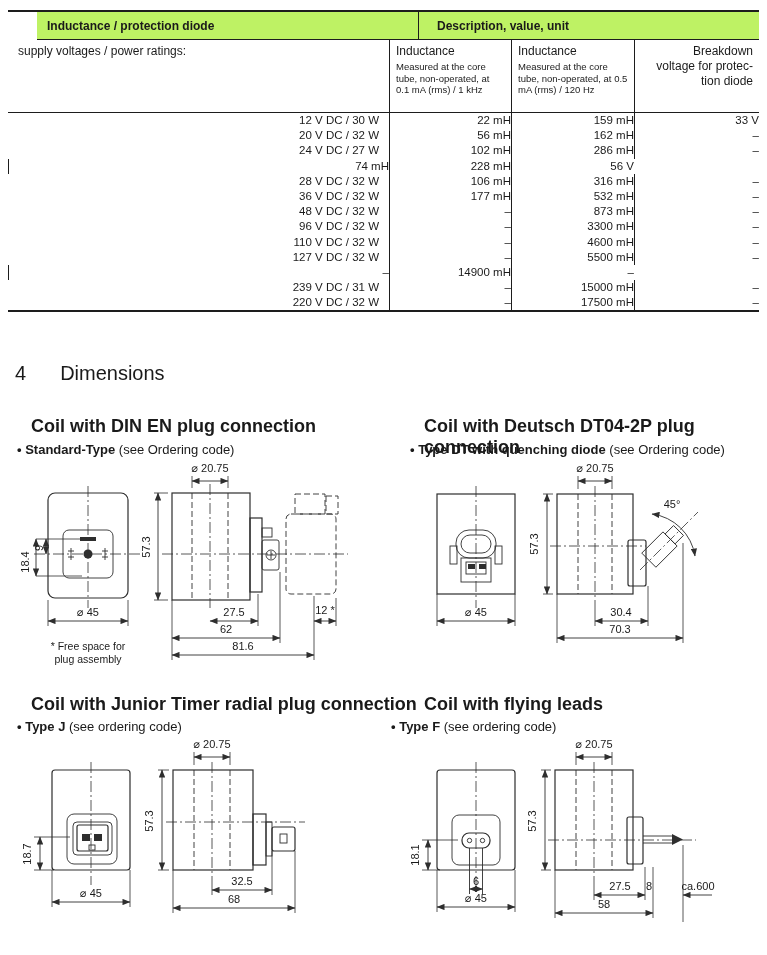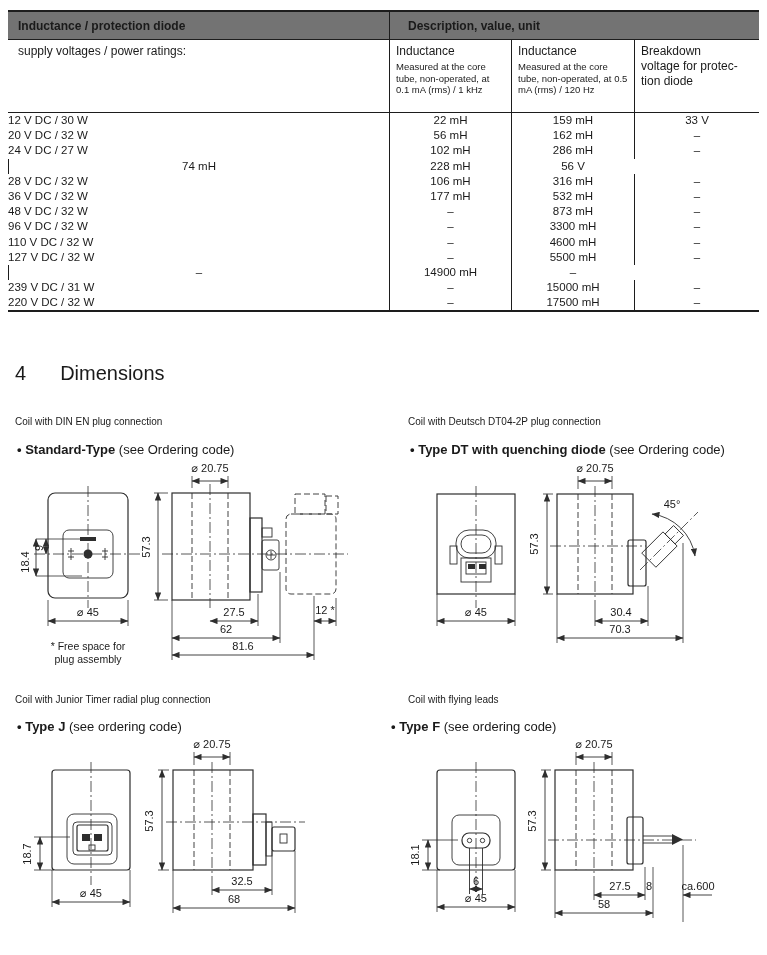--- a/index.html
+++ b/index.html
@@ -4,43 +4,43 @@
 <style>
   html,body{margin:0;padding:0;}
   body{
     width:767px;height:955px;position:relative;background:#ffffff;
     font-family:"Liberation Sans","DejaVu Sans",sans-serif;color:#1a1a1a;
     overflow:hidden;
   }
   
   .dtable{position:absolute;left:8px;top:10px;width:751px;
     border-top:2px solid #1d1d1d;border-bottom:2px solid #1d1d1d;}
-  .thead{display:grid;grid-template-columns:381px 370px;background:#737373;
+  .thead{display:grid;grid-template-columns:381px 370px;background:#bef264;
     border-bottom:1px solid #1d1d1d;height:27px;align-items:center;
-    font-size:12px;font-weight:bold;}
+    font-size:12px;font-weight:bold;margin-left:29px;}
   .thead .hc1{padding-left:10px;}
   .thead .hc2{padding-left:18px;border-left:1px solid #1d1d1d;height:100%;display:flex;align-items:center;}
   .tsub{display:grid;grid-template-columns:381px 122px 123px 125px;
     border-bottom:1.5px solid #1d1d1d;min-height:72px;}
   .tsub>div{padding:4px 6px 2px 6px;font-size:12px;}
   .tsub .sc0{padding-left:10px;}
   .tsub .sc1,.tsub .sc2,.tsub .sc3{border-left:1px solid #1d1d1d;}
   .tsub .sub-title{font-weight:normal;display:block;margin-bottom:3px;}
   .tsub .sub-note{font-size:9.5px;line-height:1.22;display:block;}
-  .tsub .sc3{text-align:left;padding-top:4px;}
+  .tsub .sc3{text-align:right;padding-top:4px;}
   .tsub .sc3 span{display:block;line-height:1.25;}
   .tbody{font-size:11.5px;}
   .trow{display:grid;grid-template-columns:381px 122px 123px 125px;height:15.2px;line-height:15.2px;}
   .tcell{overflow:hidden;}
-  .tcell.c0{text-align:left;padding-right:10px;}
-  .tcell.c1,.tcell.c2,.tcell.c3{text-align:center;border-left:1px solid #1d1d1d;}
+  .tcell.c0{text-align:right;padding-right:10px;}
+  .tcell.c1,.tcell.c2,.tcell.c3{text-align:right;border-left:1px solid #1d1d1d;}
   
   .sect{position:absolute;left:15px;top:362px;font-size:20px;display:flex;gap:34px;}
   
-  .dhead{position:absolute;font-size:10px;font-weight:normal;}
+  .dhead{position:absolute;font-size:18px;font-weight:bold;margin-left:16px;}
   .dbullet{position:absolute;font-size:13px;}
   .dbullet .b-bold{font-weight:bold;}
   
   .drw{position:absolute;}
   svg text{font-family:"Liberation Sans","DejaVu Sans",sans-serif;font-size:11px;fill:#1a1a1a;}
   svg text.small{font-size:10.5px;}
   .ol{fill:none;stroke:#2e2e2e;stroke-width:1.2;}
   .thin{fill:none;stroke:#2e2e2e;stroke-width:0.9;}
   .dash{stroke-dasharray:6 3;}
   .cl{stroke-dasharray:11 3 2 3;stroke-width:0.8;}

